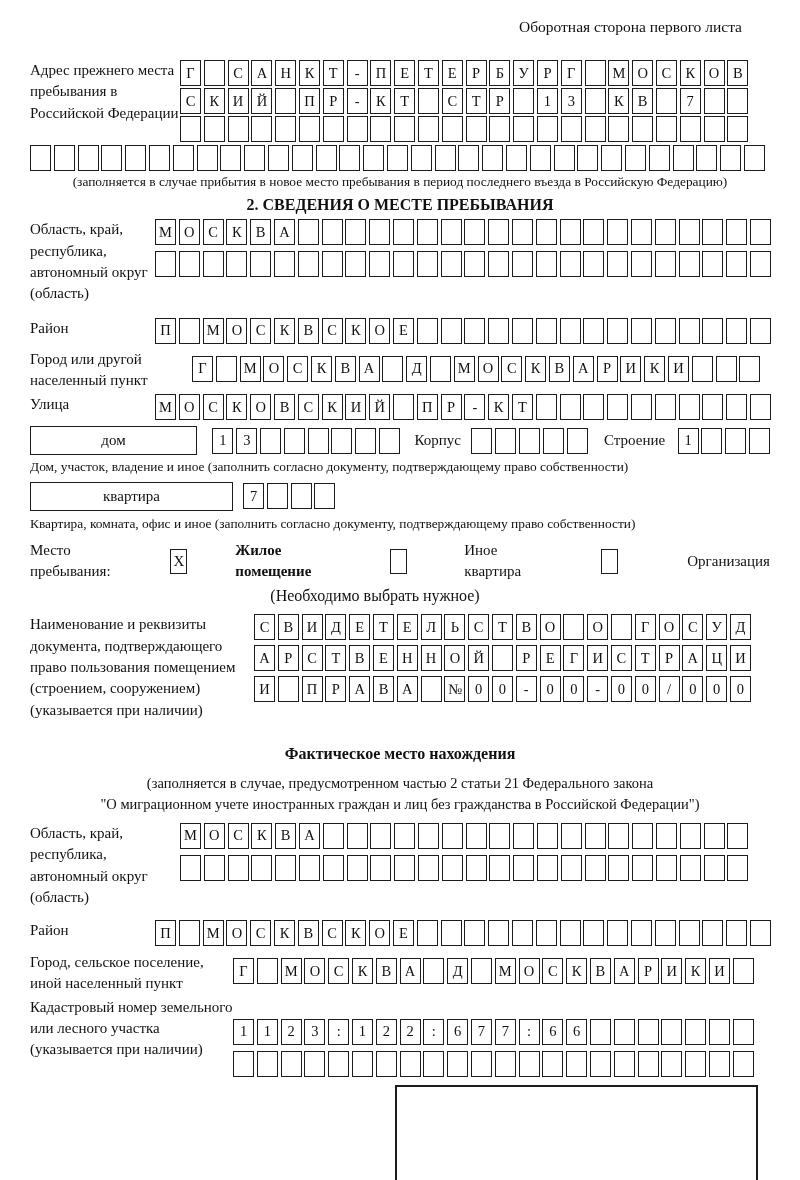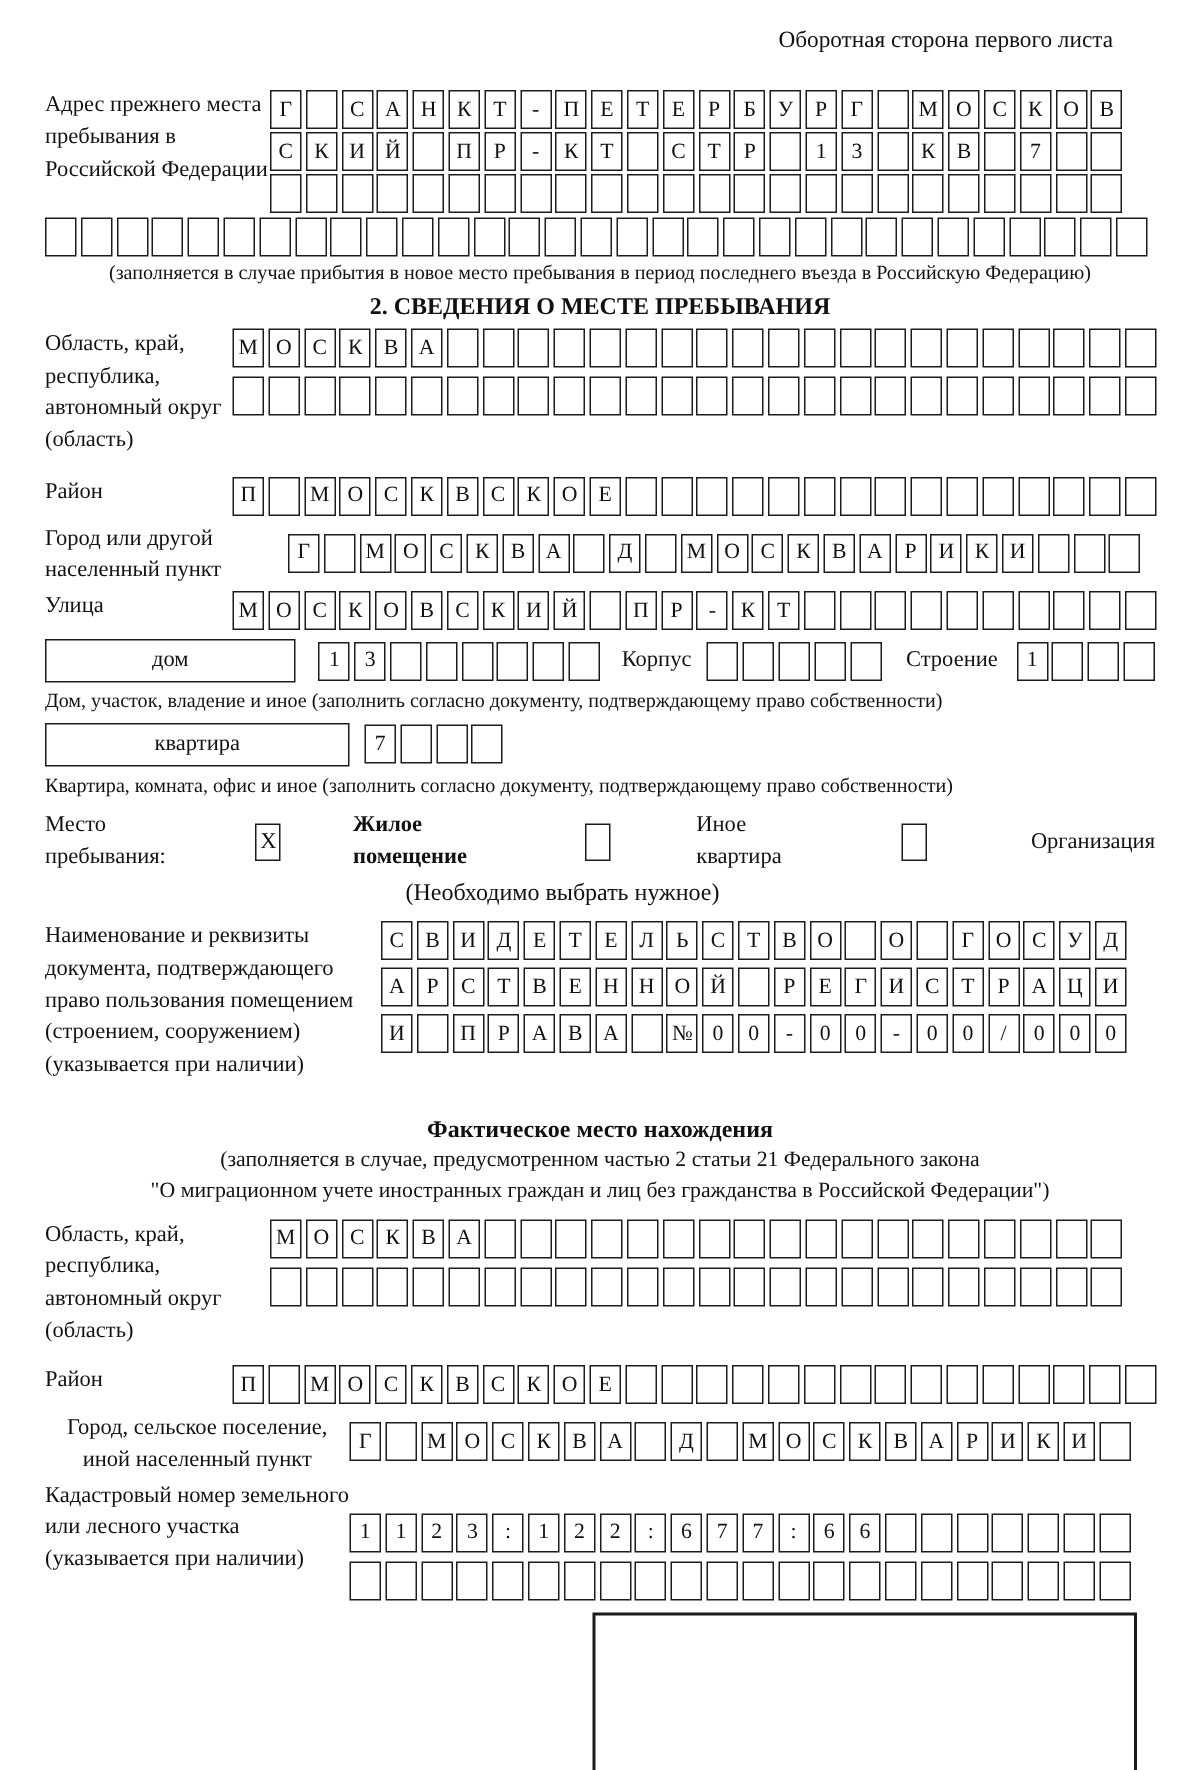--- a/index.html
+++ b/index.html
@@ -460,21 +460,21 @@
           <span class="cell">0</span>
           <span class="cell">/</span>
           <span class="cell">0</span>
           <span class="cell">0</span>
           <span class="cell">0</span>
         </div>
     </div>
   </div>
 
   <div class="sec-title" style="margin-top:24px;">Фактическое место нахождения</div>
-  <div class="sub-note" style="">(заполняется в случае, предусмотренном частью 2 статьи 21 Федерального закона</div>
+  <div class="sub-note" style="margin-top:10px;">(заполняется в случае, предусмотренном частью 2 статьи 21 Федерального закона</div>
   <div class="sub-note">"О миграционном учете иностранных граждан и лиц без гражданства в Российской Федерации")</div>
 
   <div class="frow" style="margin-top:8px;">
     <div class="label" style="flex:0 0 150px;">Область, край, республика, автономный округ (область)</div>
     <div class="cellcol">
       <div class="cellrow" style="margin-bottom:6px;">
           <span class="cell">М</span>
           <span class="cell">О</span>
           <span class="cell">С</span>
           <span class="cell">К</span>
@@ -553,21 +553,21 @@
         <span class="cell"></span>
         <span class="cell"></span>
         <span class="cell"></span>
         <span class="cell"></span>
         <span class="cell"></span>
         <span class="cell"></span>
         <span class="cell"></span>
       </div>
   </div>
 
-  <div class="frow" style="margin-top:4px;text-align:center;">
+  <div class="frow" style="margin-top:4px;">
     <div class="label" style="flex:0 0 203px;">Город, сельское поселение, иной населенный пункт</div>
     <div class="cellrow" style="margin-top:6px;">
         <span class="cell">Г</span>
         <span class="cell"></span>
         <span class="cell">М</span>
         <span class="cell">О</span>
         <span class="cell">С</span>
         <span class="cell">К</span>
         <span class="cell">В</span>
         <span class="cell">А</span>

